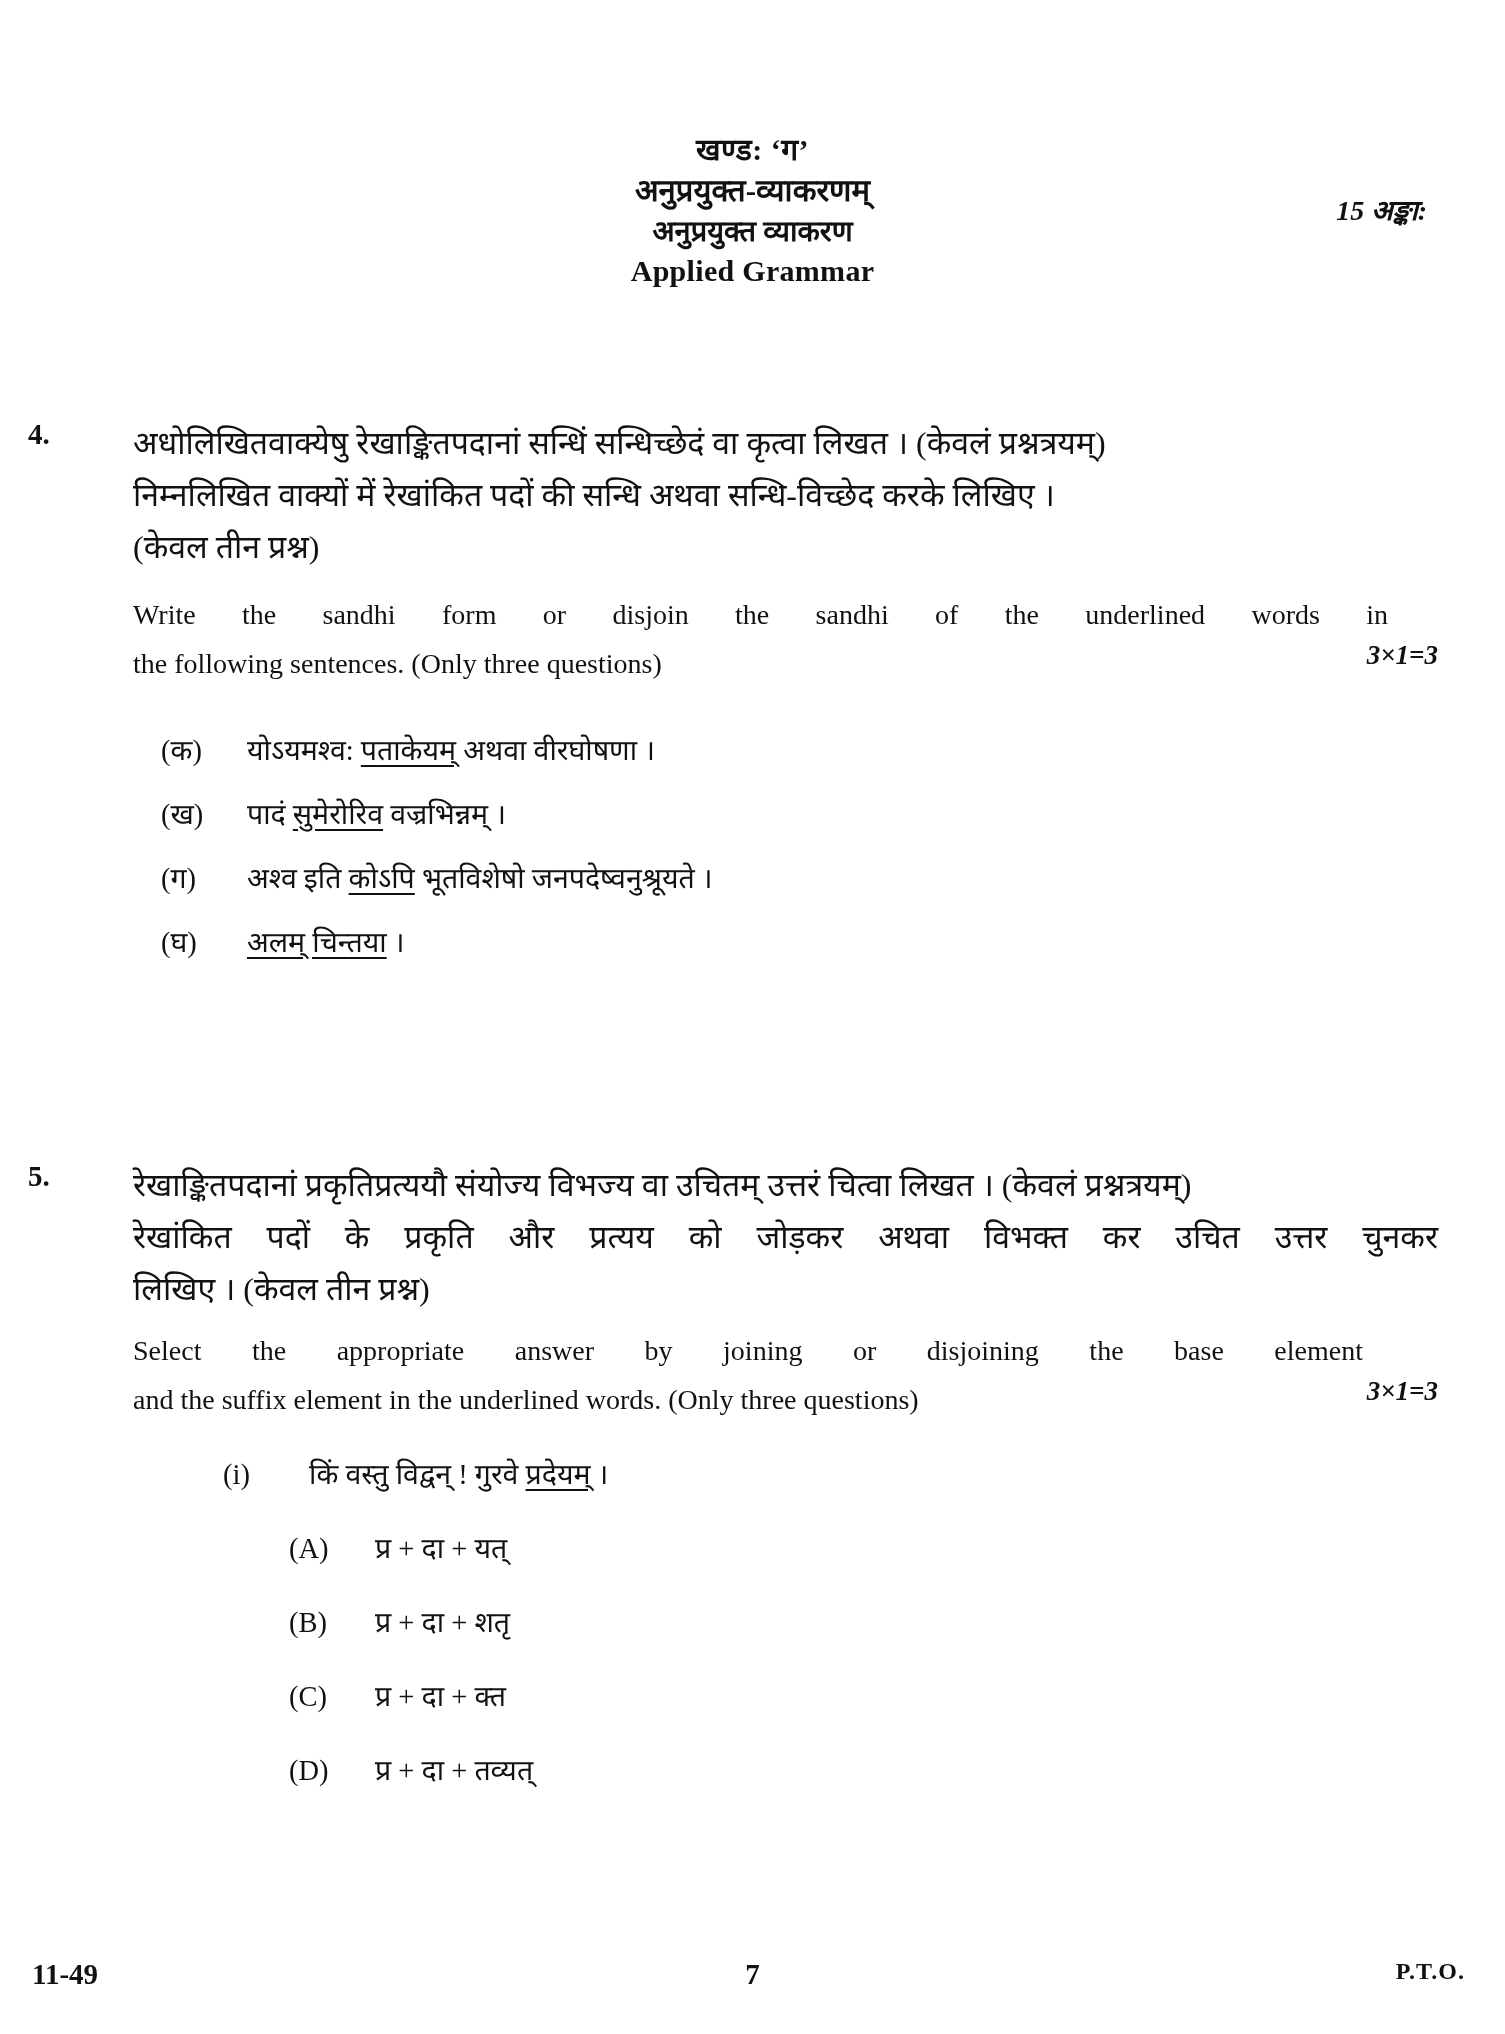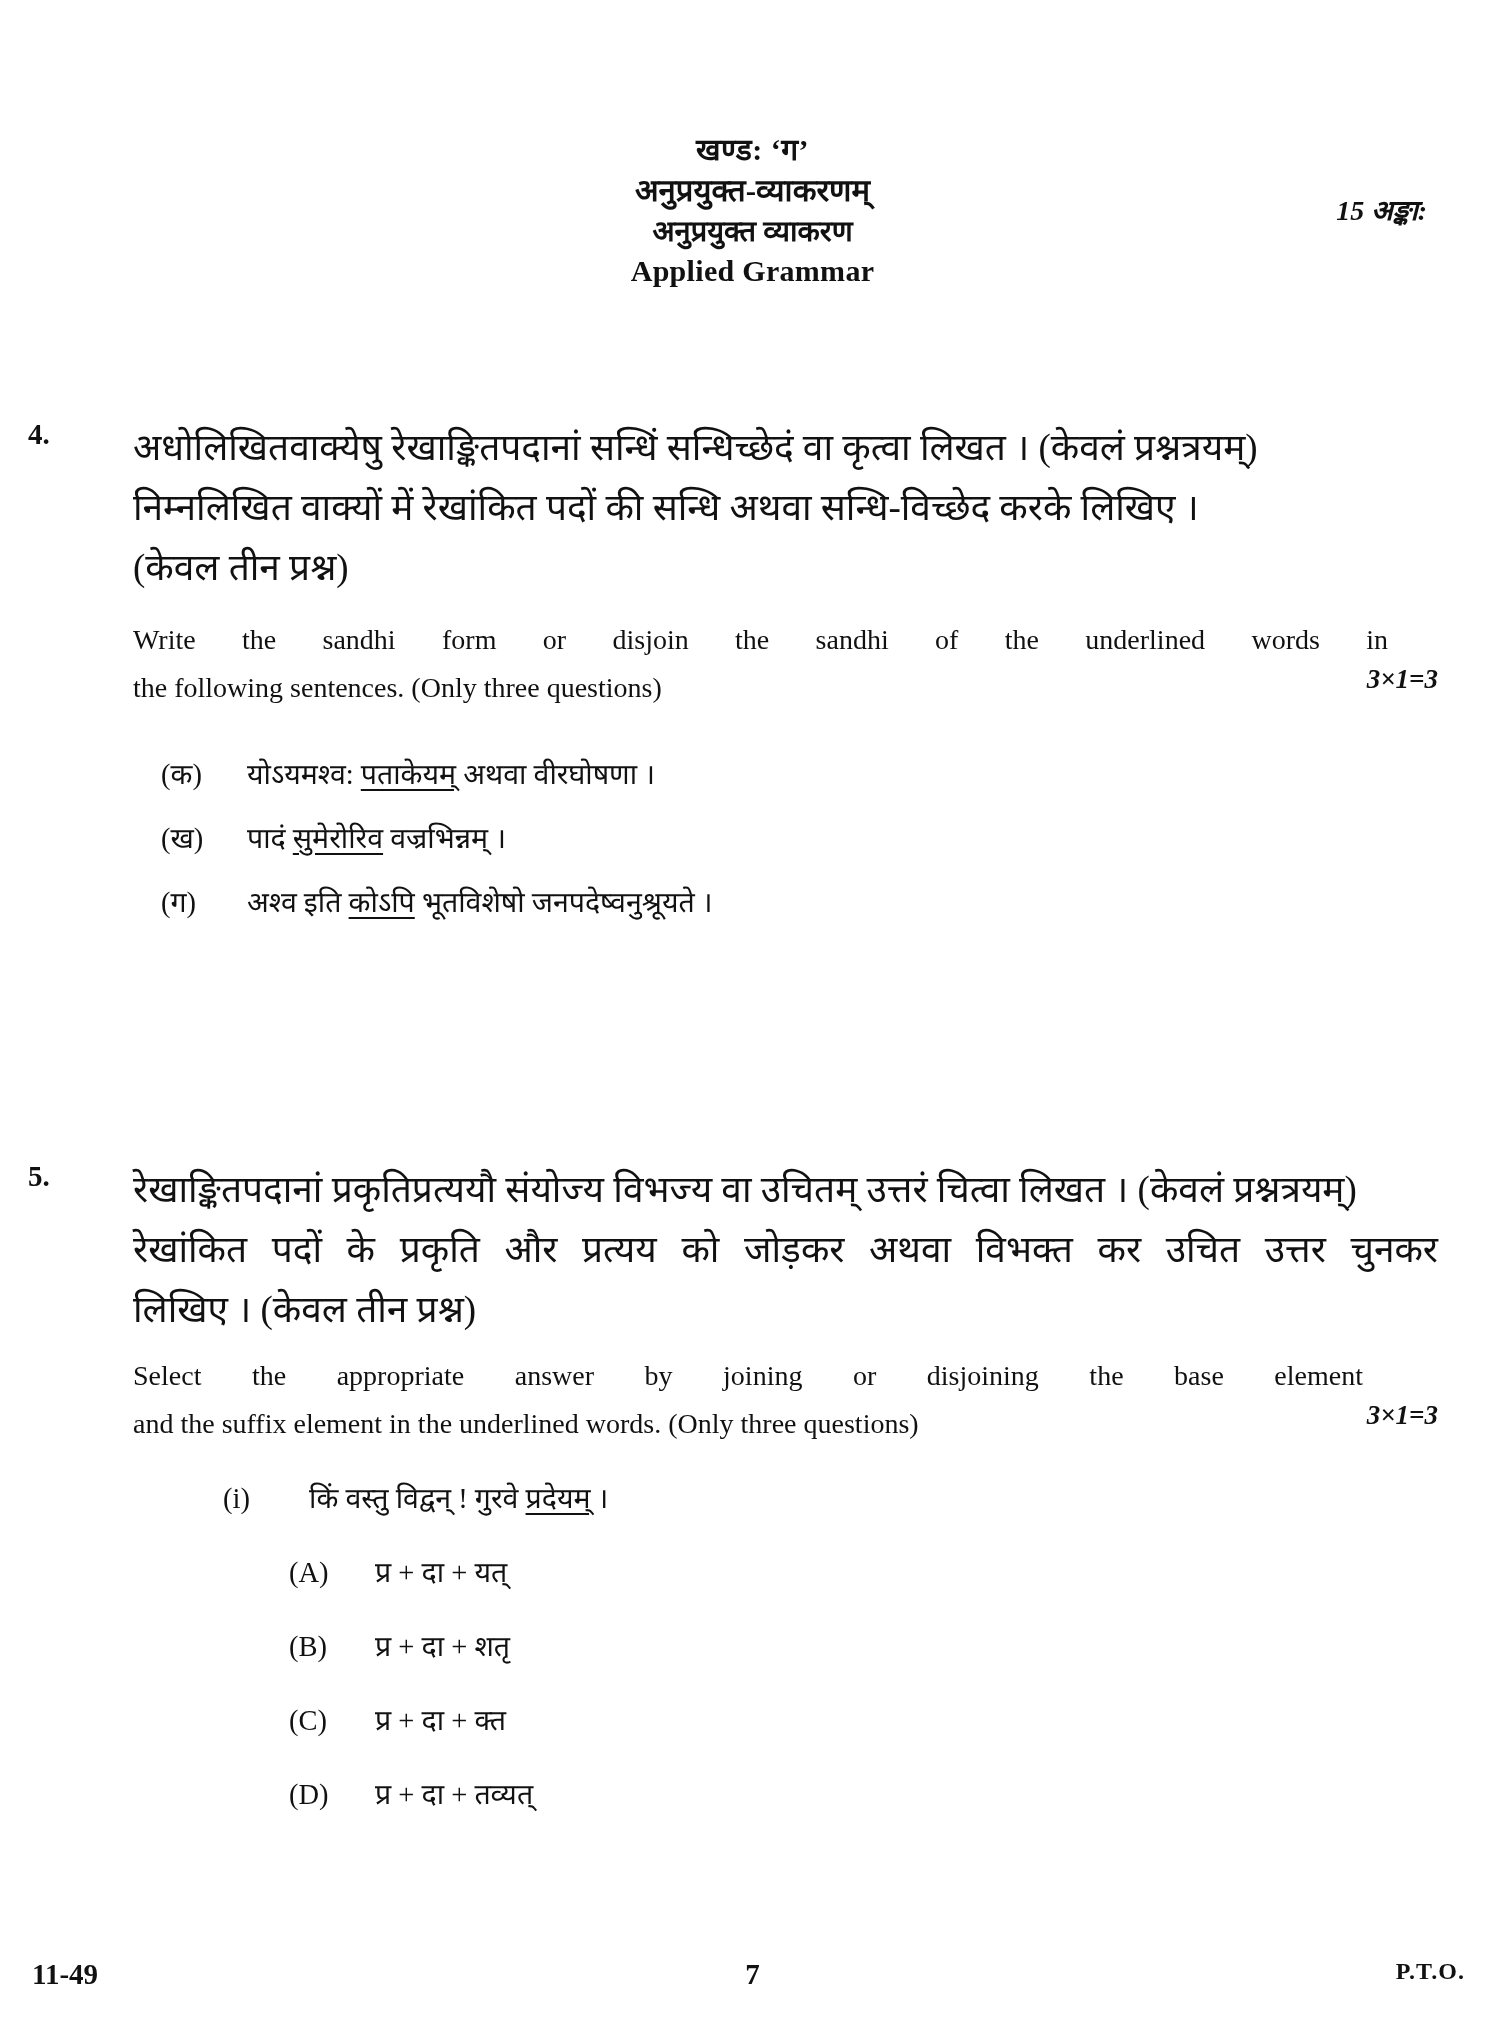--- a/index.html
+++ b/index.html
@@ -79,21 +79,21 @@
     left: 133px;
     width: 1305px;
   }
   .ln {
     display: block;
     font-size: 28px;
     line-height: 1.62;
     white-space: nowrap;
   }
   .ln.dev {
-    font-size: 37px;
+    font-size: 32px;
   }
   .ln.just {
     white-space: normal;
     text-align: justify;
     text-align-last: justify;
   }
   .ln.right {
     text-align: left;
     padding-right: 40px;
   }
@@ -218,20 +218,23 @@
       <div style="padding-left:28px;">
         <span class="sub">
           <span class="lbl">(क)</span><span class="txt"><span>योऽयमश्व: </span><span class="u">पताकेयम्</span><span> अथवा वीरघोषणा ।</span></span>
         </span>
         <span class="sub">
           <span class="lbl">(ख)</span><span class="txt"><span>पादं </span><span class="u">सुमेरोरिव</span><span> वज्रभिन्नम् ।</span></span>
         </span>
         <span class="sub">
           <span class="lbl">(ग)</span><span class="txt"><span>अश्व इति </span><span class="u">कोऽपि</span><span> भूतविशेषो जनपदेष्वनुश्रूयते ।</span></span>
         </span>
+        <span class="sub">
+          <span class="lbl">(घ)</span><span class="txt"><span></span><span class="u">अलम् चिन्तया</span><span> ।</span></span>
+        </span>
       </div>
     </div>
   </div>
 
   <div class="q" style="top:1160px;">
     <div class="qnum">5.</div>
     <div class="qbody">
       <span class="ln dev">रेखाङ्कितपदानां प्रकृतिप्रत्ययौ संयोज्य विभज्य वा उचितम् उत्तरं चित्वा लिखत । (केवलं प्रश्नत्रयम्)</span>
       <span class="ln dev just" style="width:1305px;">रेखांकित पदों के प्रकृति और प्रत्यय को जोड़कर अथवा विभक्त कर उचित उत्तर चुनकर</span>
       <span class="ln dev">लिखिए । (केवल तीन प्रश्न)</span>

